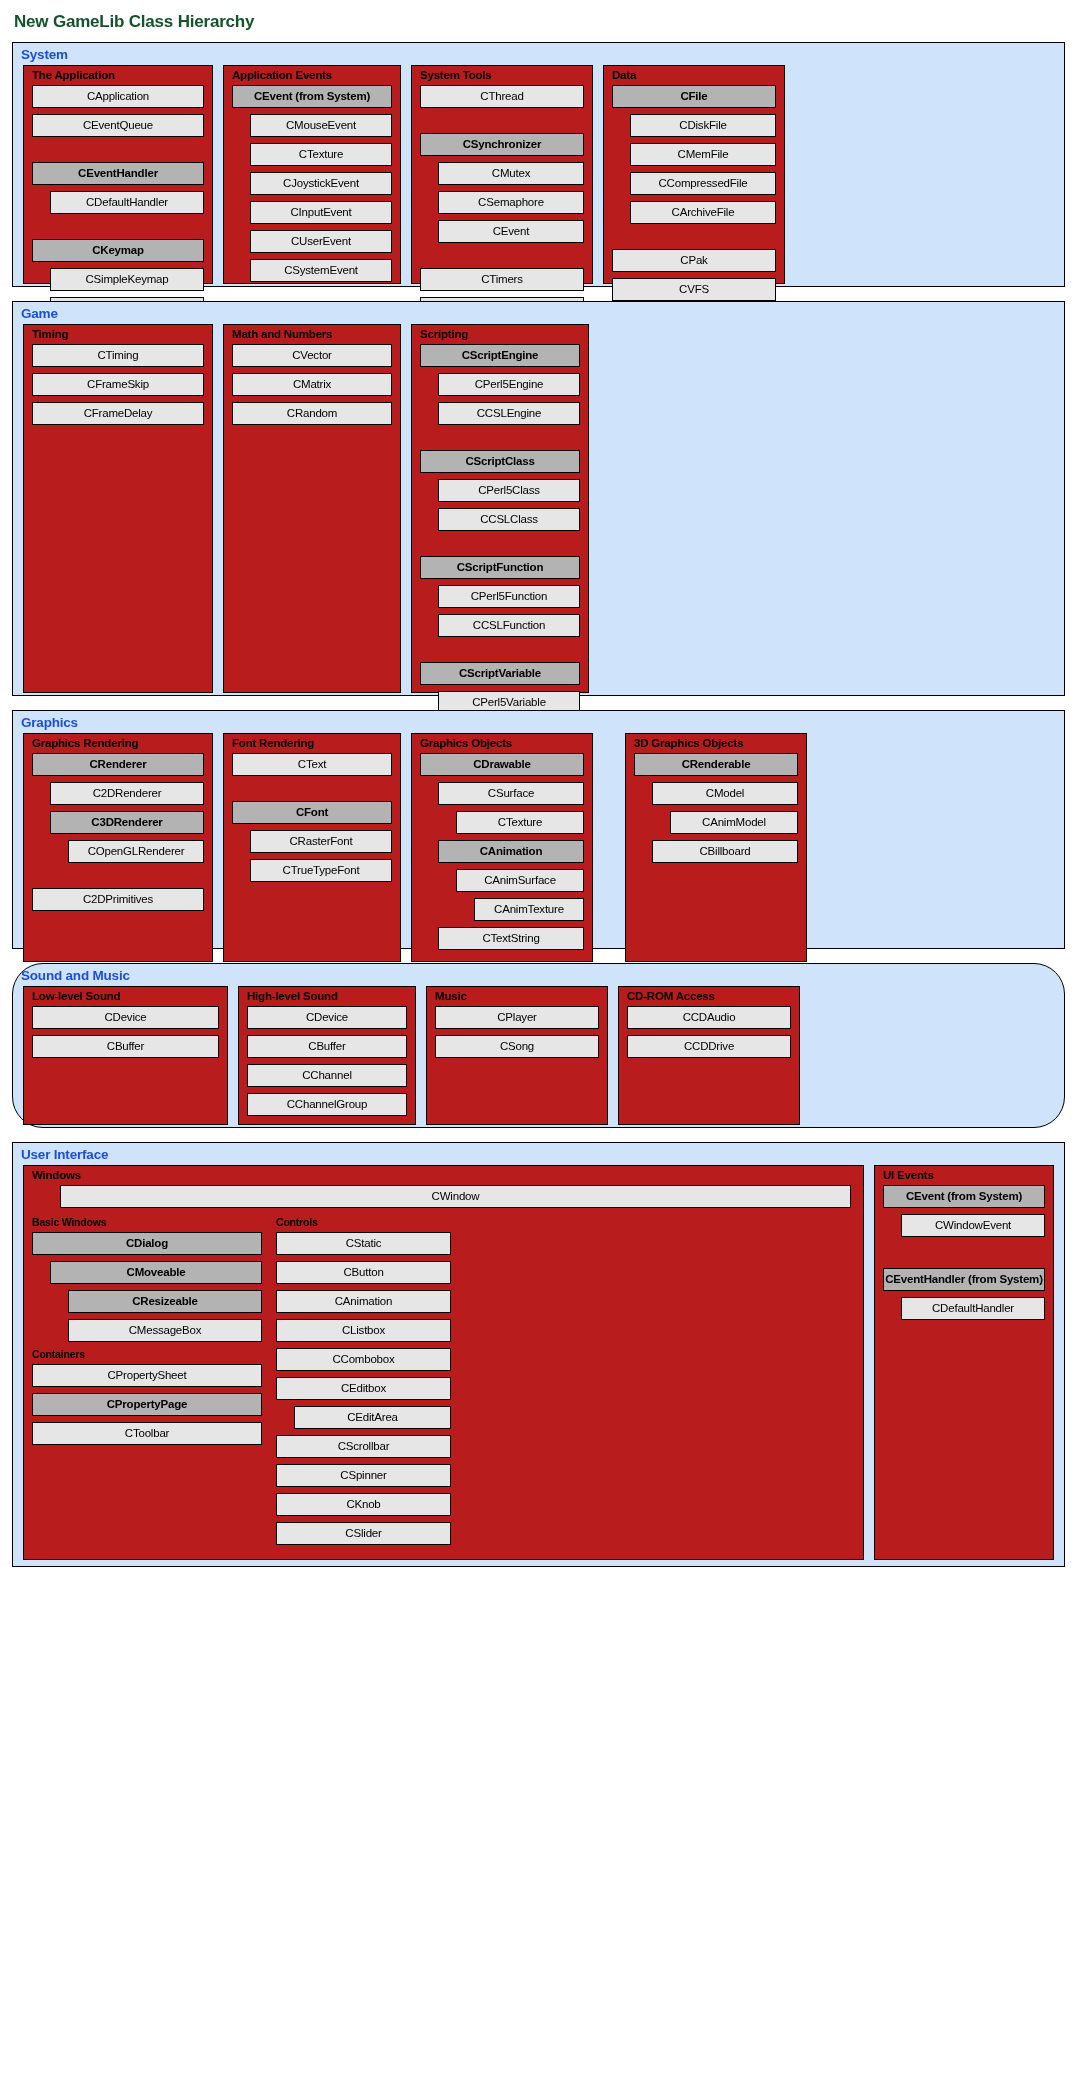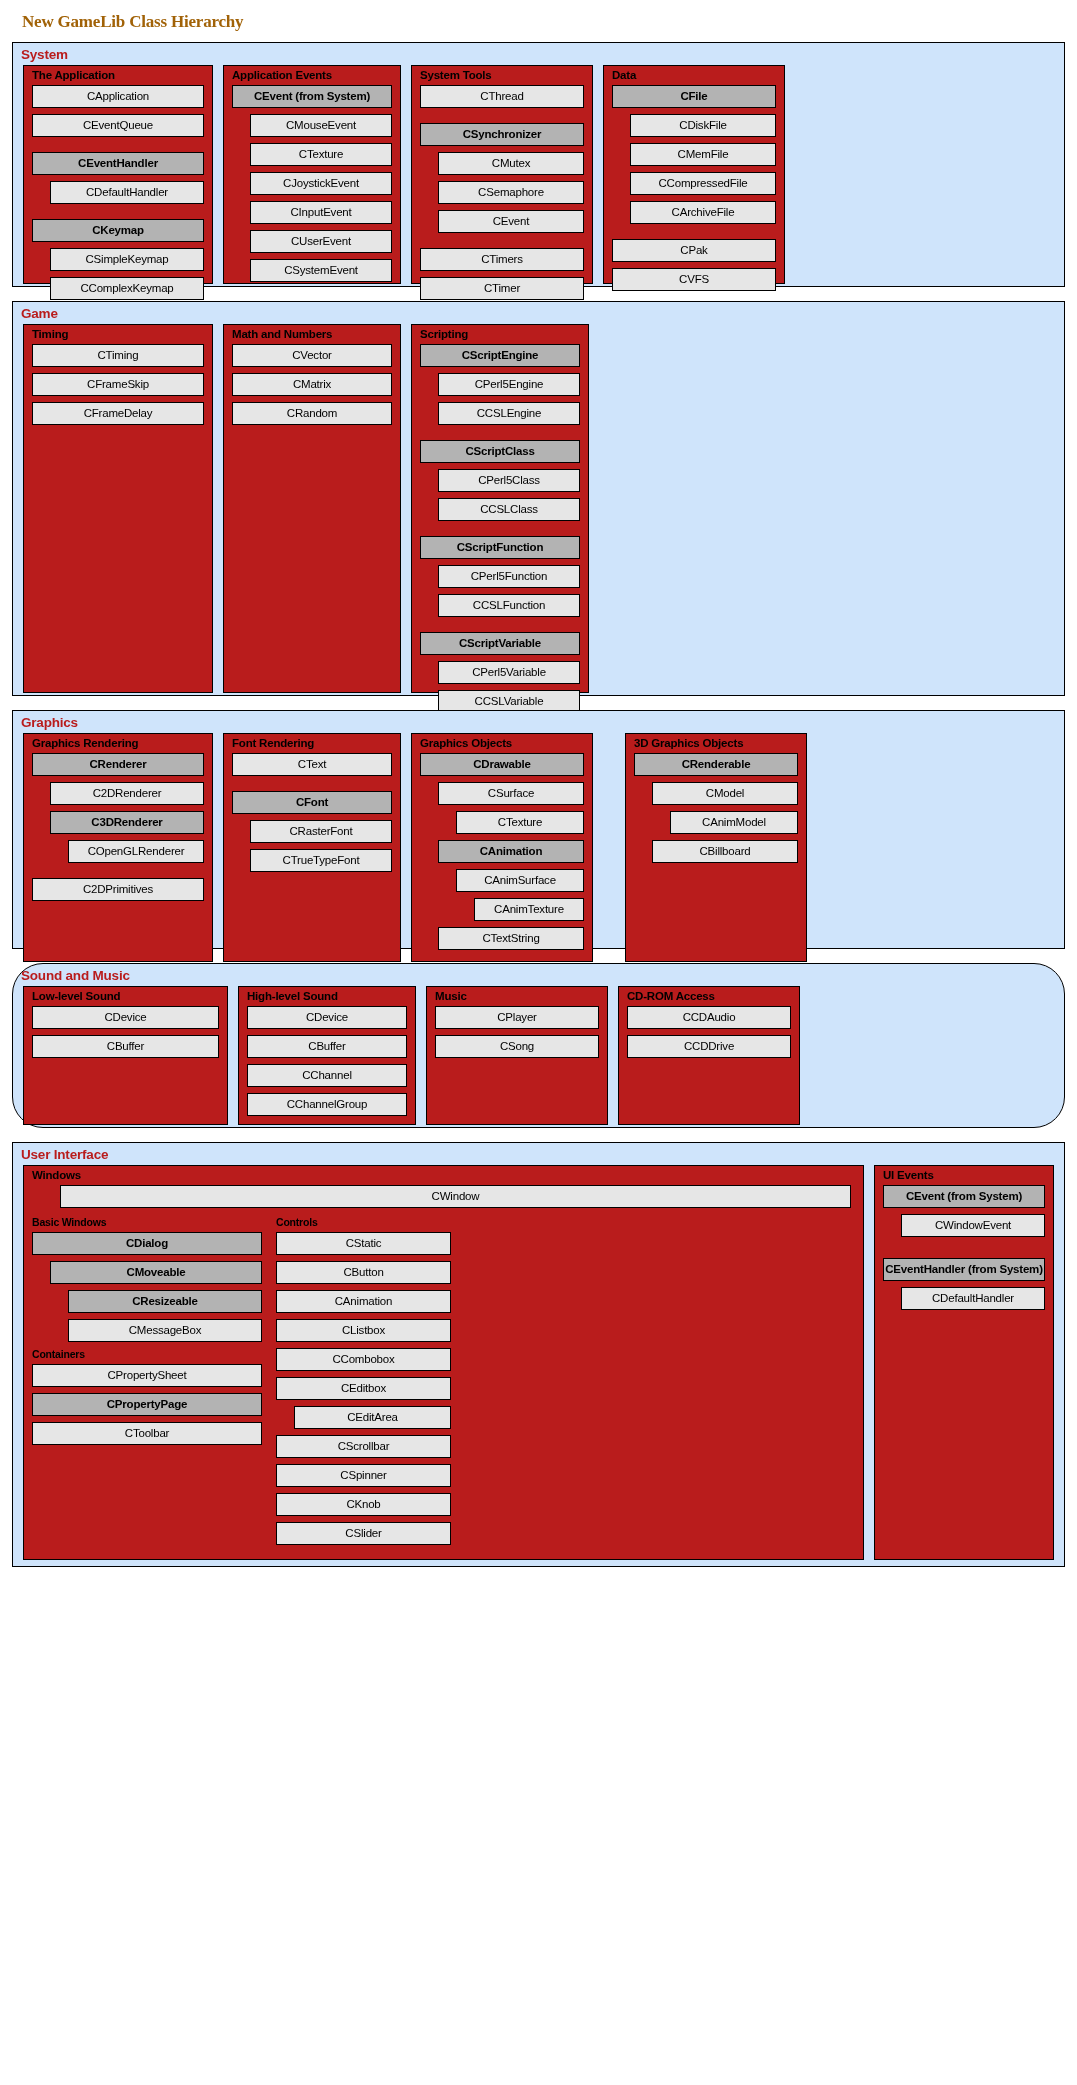--- a/index.html
+++ b/index.html
@@ -2,48 +2,48 @@
 <html><head>
 <meta charset="utf-8">
 <style>
   html,body{margin:0;padding:0;background:#ffffff;}
   body{width:1077px;height:2085px;position:relative;
        font-family:"Liberation Sans","DejaVu Sans",sans-serif;
        -webkit-font-smoothing:none;}
   #root{width:1077px;height:2085px;position:relative;box-sizing:border-box;
         padding:6px 12px 8px 12px;}
 
-  .page-title{font-size:17px;font-weight:bold;color:#a16207;margin:6px 0 10px 10px;
-              letter-spacing:-0.2px;font-family:Liberation Serif, serif;}
+  .page-title{font-size:17px;font-weight:bold;color:#14532d;margin:6px 0 10px 2px;
+              letter-spacing:-0.2px;}
 
   
   .section{border:1.5px solid #000;background:#cfe4fb;margin-bottom:14px;
            box-sizing:border-box;position:relative;}
-  .section-title{font-size:13.5px;font-weight:bold;color:#b91c1c;
+  .section-title{font-size:13.5px;font-weight:bold;color:#1d4ed8;
                  padding:4px 0 3px 8px;letter-spacing:-0.2px;}
   .section-body{display:flex;gap:10px;padding:0 10px 8px 10px;align-items:stretch;}
 
   
   .panel{background:#b91c1c;border:1.5px solid #000;box-sizing:border-box;
          padding:3px 8px 8px 8px;display:flex;flex-direction:column;position:relative;}
   .panel-title{font-size:11.5px;font-weight:bold;color:#000;margin:0 0 4px 0;
                letter-spacing:-0.2px;white-space:nowrap;}
   .panel-inner{position:relative;flex:1 1 auto;}
 
   
   .cbox{box-sizing:border-box;border:1.5px solid #000;height:23px;line-height:20px;
         text-align:center;font-size:11.5px;color:#000;margin-bottom:6px;
         position:relative;letter-spacing:-0.2px;white-space:nowrap;overflow:hidden;}
   .cbox.light{background:#e6e6e6;}
   .cbox.dark{background:#b3b3b3;font-weight:bold;}
   .cbox.d0{margin-left:0px;}
   .cbox.d1{margin-left:18px;}
   .cbox.d2{margin-left:36px;}
   .cbox.d3{margin-left:54px;}
-  .cbox.gap{margin-top:15px;}
+  .cbox.gap{margin-top:25px;}
 
   
   .cbox.d1::before,.cbox.d2::before,.cbox.d3::before{
       content:"";position:absolute;left:-11px;top:-24px;width:10px;height:35px;
       border-left:1.5px solid #000;border-bottom:1.5px solid #000;}
   .cbox.d1.longline::before,.cbox.d2.longline::before,.cbox.d3.longline::before{
       top:-53px;height:64px;}
   .cbox.d1.longline2::before,.cbox.d2.longline2::before{top:-82px;height:93px;}
   .cbox.d1.longline3::before{top:-111px;height:122px;}
 

